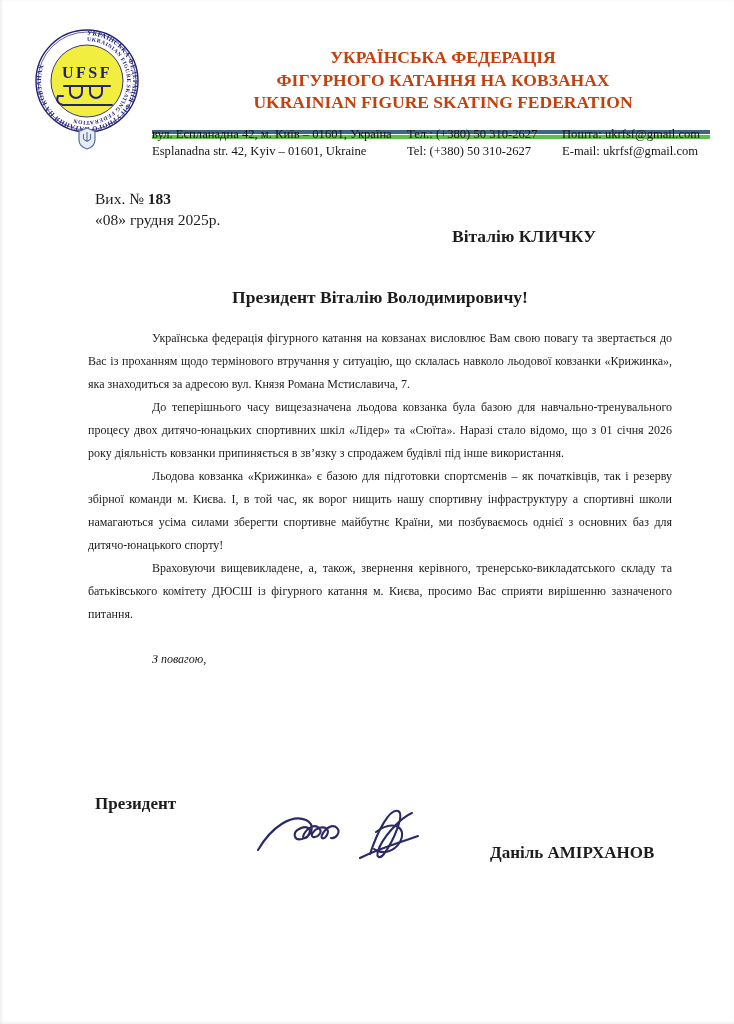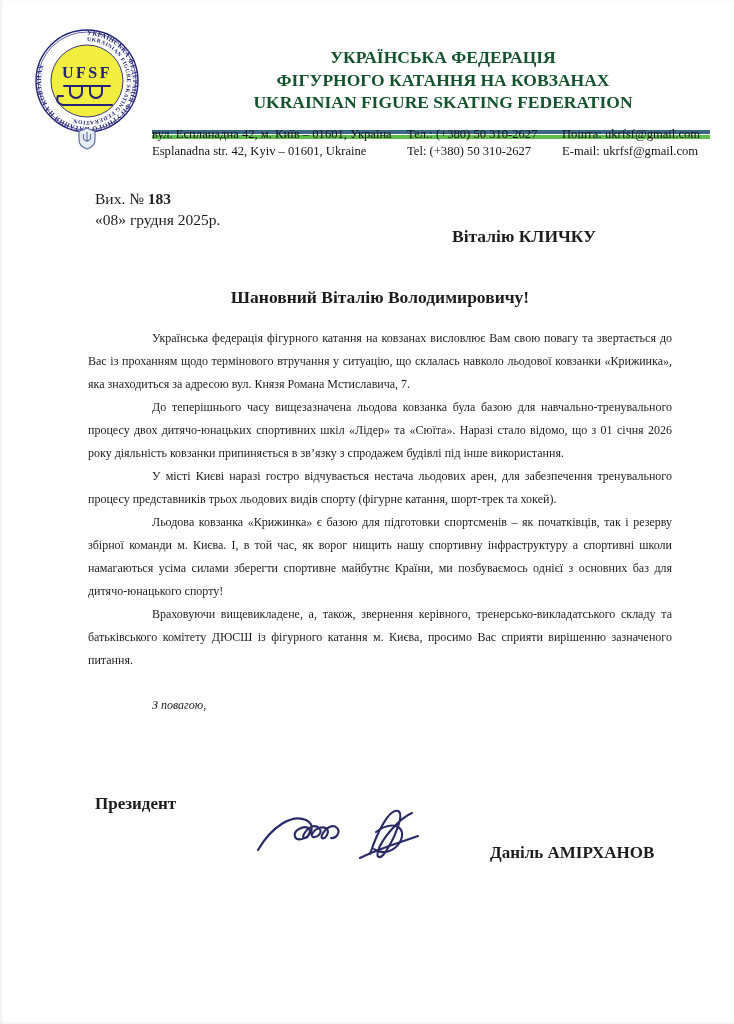--- a/index.html
+++ b/index.html
@@ -4,21 +4,21 @@
 <style>
   html,body{margin:0;padding:0;background:#ffffff;}
   .page{
     position:relative;width:734px;height:1024px;background:#ffffff;overflow:hidden;
     font-family:"Liberation Serif","DejaVu Serif",serif;color:#1c1c1c;
     box-shadow:inset 2px 0 3px rgba(0,0,0,0.05), inset 0 -2px 3px rgba(0,0,0,0.04);
   }
   
   .logo{position:absolute;left:30px;top:26px;width:114px;height:126px;}
   .org-block{position:absolute;left:170px;right:18px;top:46px;text-align:center;
-    font-weight:bold;font-size:17.5px;line-height:22.5px;color:#14532d;}
+    font-weight:bold;font-size:17.5px;line-height:22.5px;color:#c2410c;}
   .divider{position:absolute;left:152px;top:130px;width:558px;}
   .divider .bar-top{height:4px;background:#3d6884;}
   .divider .bar-bottom{height:4px;background:#5fbe49;margin-top:1px;}
   .contacts{position:absolute;left:152px;top:126px;width:560px;font-size:12.6px;line-height:17px;color:#141414;}
   .contacts .row{display:flex;}
   .contacts .c1{width:255px;}
   .contacts .c2{width:155px;}
   .contacts .c3{width:150px;}
   
   .ref{position:absolute;left:95px;top:188px;font-size:15.5px;line-height:21px;}
@@ -98,26 +98,25 @@
     <div>
       <span>Вих. № </span><b>183</b>
     </div>
     <div>«08» грудня 2025р.</div>
   </div>
 
   <div class="recipient">
     <div>Віталію КЛИЧКУ</div>
   </div>
 
-  <div class="salutation">Шановний Віталію Володимировичу!</div>
+  <div class="salutation">Президент Віталію Володимировичу!</div>
 
   <div class="letter-body">
     <p>Українська федерація фігурного катання на ковзанах висловлює Вам свою повагу та звертається до Вас із проханням щодо термінового втручання у ситуацію, що склалась навколо льодової ковзанки «Крижинка», яка знаходиться за адресою вул. Князя Романа Мстиславича, 7.</p>
     <p>До теперішнього часу вищезазначена льодова ковзанка була базою для навчально-тренувального процесу двох дитячо-юнацьких спортивних шкіл «Лідер» та «Сюїта». Наразі стало відомо, що з 01 січня 2026 року діяльність ковзанки припиняється в зв’язку з спродажем будівлі під інше використання.</p>
-    <p>У місті Києві наразі гостро відчувається нестача льодових арен, для забезпечення тренувального процесу представників трьох льодових видів спорту (фігурне катання, шорт-трек та хокей).</p>
     <p>Льодова ковзанка «Крижинка» є базою для підготовки спортсменів – як початківців, так і резерву збірної команди м. Києва. І, в той час, як ворог нищить нашу спортивну інфраструктуру а спортивні школи намагаються усіма силами зберегти спортивне майбутнє Країни, ми позбуваємось однієї з основних баз для дитячо-юнацького спорту!</p>
     <p>Враховуючи вищевикладене, а, також, звернення керівного, тренерсько-викладатського складу та батьківського комітету ДЮСШ із фігурного катання м. Києва, просимо Вас сприяти вирішенню зазначеного питання.</p>
     <div class="regards">З повагою,</div>
   </div>
 
   <div class="sig-title">Президент</div>
 
   <div class="signature">
     <svg viewBox="0 0 200 80" width="200" height="80">
       <g fill="none" stroke="#2a2a66" stroke-width="2.1" stroke-linecap="round" stroke-linejoin="round">

